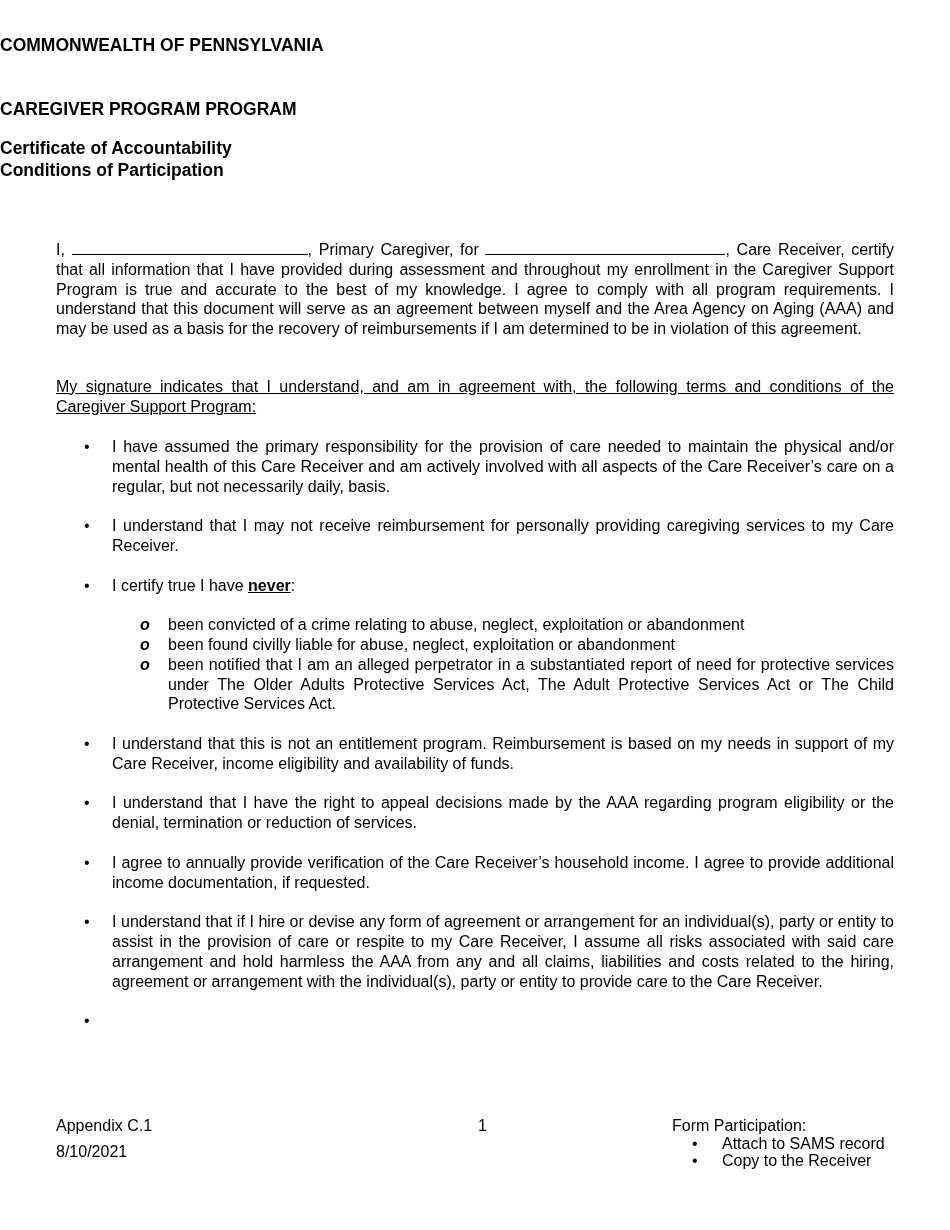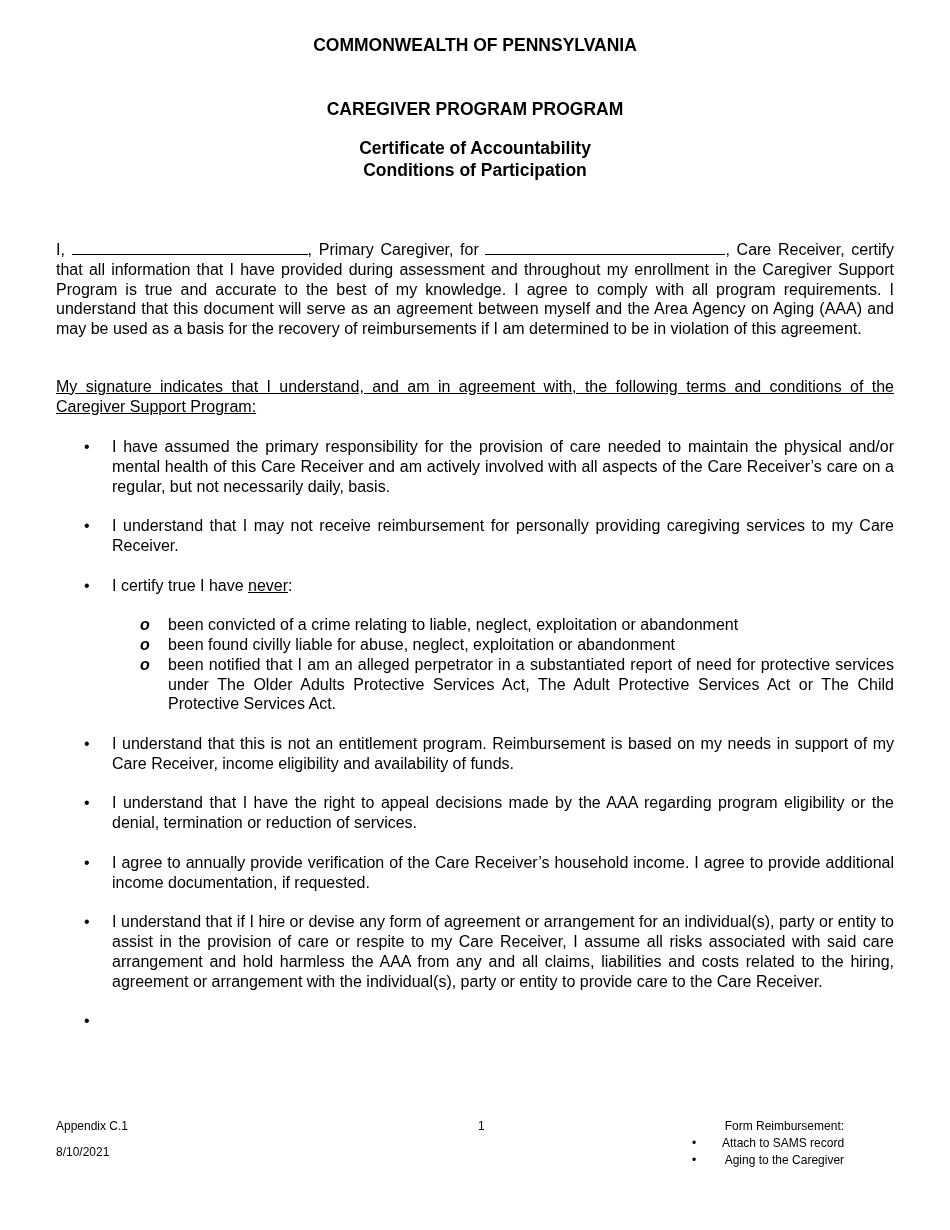--- a/index.html
+++ b/index.html
@@ -1,40 +1,40 @@
 <!DOCTYPE html>
 <html><head>
   <meta charset="utf-8">
   <style>
     html, body { margin: 0; padding: 0; background: #ffffff; }
     body {
       width: 950px; height: 1230px; position: relative; overflow: hidden;
       font-family: "Liberation Sans", sans-serif; color: #000;
     }
-    .header { position: absolute; left: 0; width: 950px; text-align: center; font-weight: bold; font-size: 17.5px; line-height: 22px; }
+    .header { position: absolute; left: 0; width: 950px; text-align: left; font-weight: bold; font-size: 17.5px; line-height: 22px; }
     .h1 { top: 34px; }
     .h2 { top: 98px; }
     .h3 { top: 137px; }
     .para {
       position: absolute; left: 56px; width: 838px;
       font-size: 16px; line-height: 19.8px; text-align: justify;
     }
     .p1 { top: 240px; }
     .p2 { top: 377px; text-decoration: underline; }
     .blank { display: inline-block; border-bottom: 1px solid #000; height: 14px; vertical-align: baseline; }
     .blank-1 { width: 236px; }
     .blank-2 { width: 240px; }
     .bullets { position: absolute; left: 56px; width: 838px; top: 437px; }
     .bullet { position: relative; padding-left: 56px; font-size: 16px; line-height: 19.8px; text-align: justify; margin-bottom: 19.8px; }
     .bullet .dot { position: absolute; left: 28px; top: 0; }
     .sub { margin-top: 19.8px; margin-bottom: 0; }
     .subitem { position: relative; padding-left: 56px; text-align: justify; }
     .subitem .circ { position: absolute; left: 28px; top: 0; font-weight: bold; font-style: italic; }
-    .never { font-weight: normal; text-decoration: underline; }
-    .footer { position: absolute; font-size: 12px; line-height: 16px; text-align: right; }
+    .never { font-weight: bold; text-decoration: underline; }
+    .footer { position: absolute; font-size: 16px; line-height: 16px; }
     .f-appx { left: 56px; top: 1118px; }
     .f-date { left: 56px; top: 1144px; }
     .f-page { left: 478px; top: 1118px; }
     .f-dist { left: 672px; top: 1118px; }
     .f-dist ul { margin: 1px 0 0 0; padding: 0; list-style: none; }
     .f-dist li { position: relative; padding-left: 50px; line-height: 17px; }
     .f-dist li .dot { position: absolute; left: 20px; }
   </style>
 </head>
 <body>
@@ -60,21 +60,21 @@
   <div class="bullet">
     <span class="dot">•</span>
     <span>I understand that I may not receive reimbursement for personally providing caregiving services to my Care Receiver.</span>
   </div>
   <div class="bullet">
     <span class="dot">•</span>
     <span>I certify true I have </span><span class="never">never</span><span>:</span>
     <div class="sub">
       <div class="subitem">
         <span class="circ">o</span>
-        <span>been convicted of a crime relating to liable, neglect, exploitation or abandonment</span>
+        <span>been convicted of a crime relating to abuse, neglect, exploitation or abandonment</span>
       </div>
       <div class="subitem">
         <span class="circ">o</span>
         <span>been found civilly liable for abuse, neglect, exploitation or abandonment</span>
       </div>
       <div class="subitem">
         <span class="circ">o</span>
         <span>been notified that I am an alleged perpetrator in a substantiated report of need for protective services under The Older Adults Protective Services Act, The Adult Protective Services Act or The Child Protective Services Act.</span>
       </div>
     </div>
@@ -97,18 +97,18 @@
   </div>
   <div class="bullet">
     <span class="dot">•</span>
   </div>
 </div>
 
 <div class="footer f-appx">Appendix C.1</div>
 <div class="footer f-date">8/10/2021</div>
 <div class="footer f-page">1</div>
 <div class="footer f-dist">
-  <div>Form Reimbursement:</div>
+  <div>Form Participation:</div>
   <ul>
     <li><span class="dot">•</span><span>Attach to SAMS record</span></li>
-    <li><span class="dot">•</span><span>Aging to the Caregiver</span></li>
+    <li><span class="dot">•</span><span>Copy to the Receiver</span></li>
   </ul>
 </div>
 
 </body></html>

